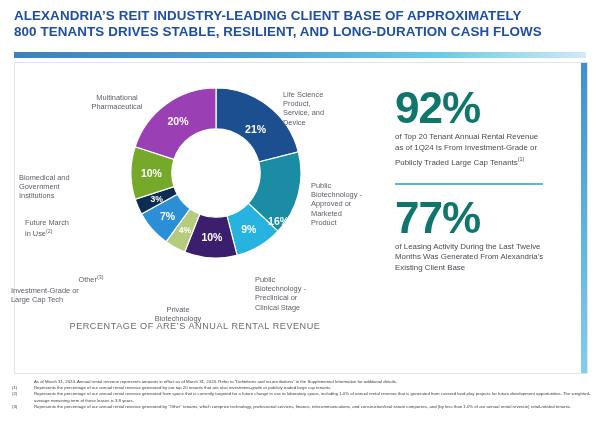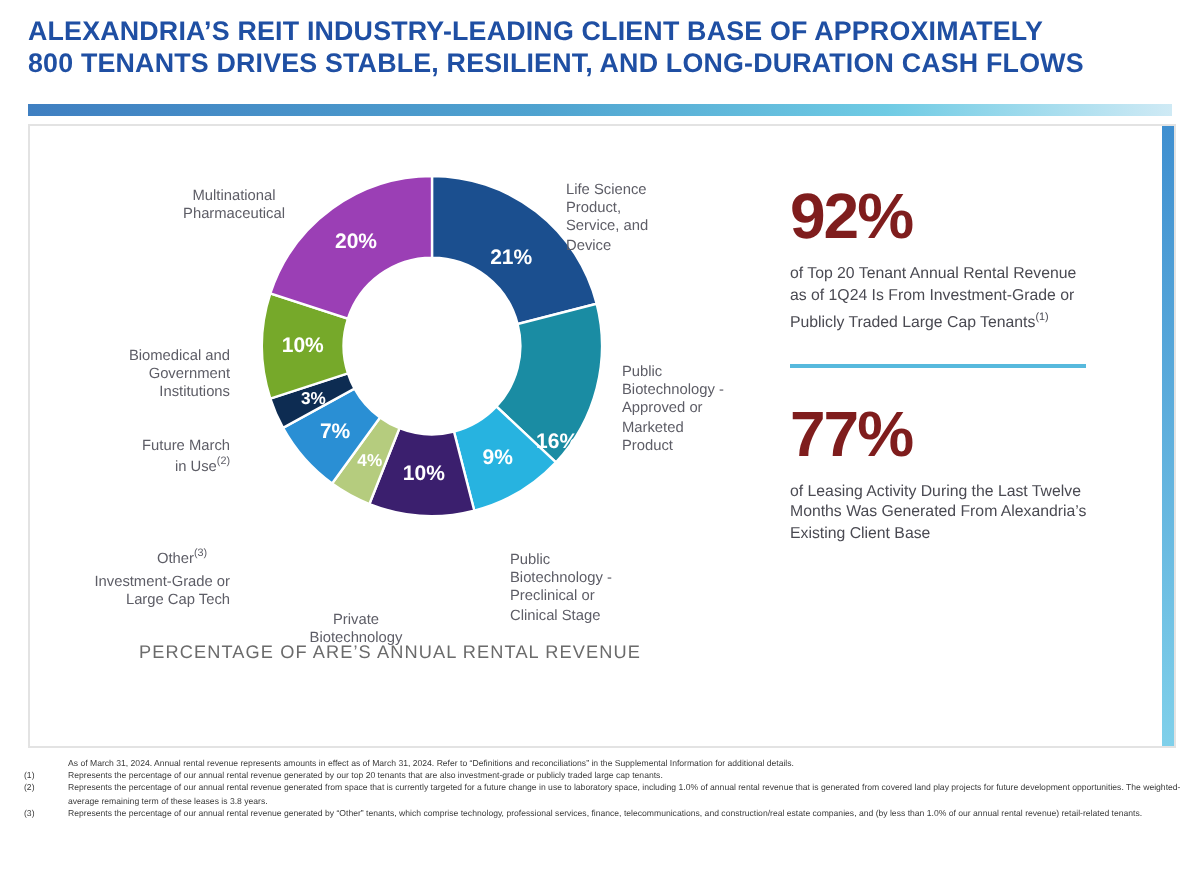--- a/index.html
+++ b/index.html
@@ -45,27 +45,27 @@
     position:absolute;color:#ffffff;font-size:10.5px;font-weight:bold;
     transform:translate(-50%,-50%);white-space:nowrap;
   }
   .pct.small{font-size:8.6px;}
   
   .lbl{
     position:absolute;color:#5d5d66;font-size:7.4px;line-height:9.2px;
     white-space:pre-line;
   }
   .lbl.r{text-align:left;}
-  .lbl.l{text-align:right;}
+  .lbl.l{}
   .lbl.c{text-align:center;}
   sup{font-size:5.4px;vertical-align:super;}
   
   .stats{position:absolute;left:380px;top:26px;width:180px;}
   .stat-num{
-    color:#7f1d1d;font-size:32px;font-weight:bold;line-height:38px;
+    color:#0f766e;font-size:44px;font-weight:bold;line-height:38px;
     letter-spacing:-1px;
   }
   .stat-txt{
     color:#4a4a52;font-size:7.9px;line-height:10.8px;margin-top:5px;
     width:152px;
   }
   .stat-rule{
     width:148px;height:1.6px;background:#57b9dd;margin:15px 0 14px 0;
   }
   

